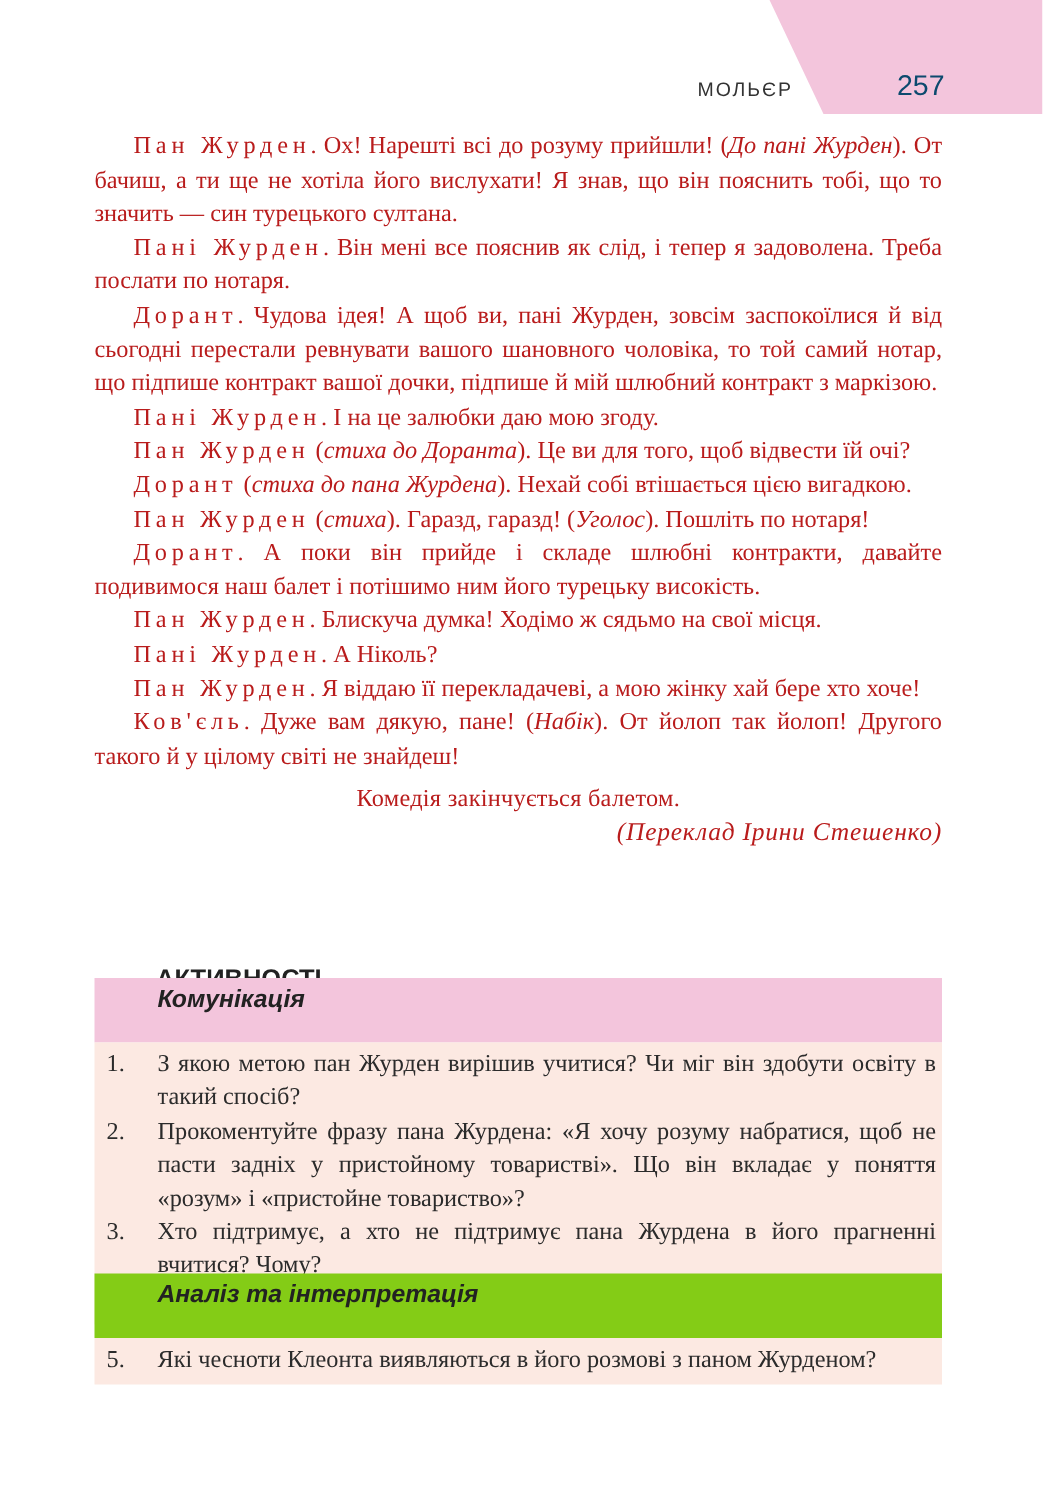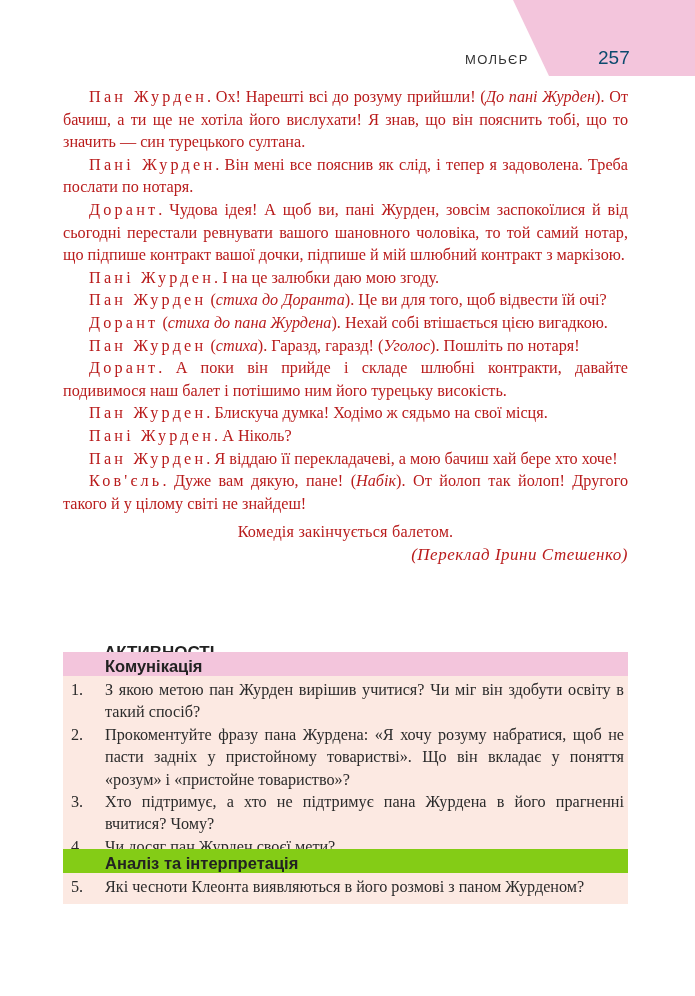--- a/index.html
+++ b/index.html
@@ -8,21 +8,21 @@
   .running-head { position: absolute; top: 52px; left: 465px; font-family: "Liberation Sans", sans-serif; font-size: 13px; letter-spacing: 1.3px; color: #333; }
   .page-num { position: absolute; top: 47px; left: 598px; font-family: "Liberation Sans", sans-serif; font-size: 19px; color: #0c4a6e; }
   .body-text { position: absolute; top: 86px; left: 63px; width: 565px; font-family: "Liberation Serif", serif; font-size: 16.2px; line-height: 22.6px; text-align: justify; color: #b91c1c; }
   .body-text p { margin: 0; text-indent: 26px; }
   .speaker { letter-spacing: 3.2px; }
   .stage { font-style: italic; }
   .center-line { text-align: center; text-indent: 0 !important; margin-top: 6px !important; letter-spacing: 0.2px; }
   .credit { text-align: right; text-indent: 0 !important; font-style: italic; font-size: 17px; letter-spacing: 0.5px; }
   .activities-title { position: absolute; top: 643px; left: 104px; font-family: "Liberation Sans", sans-serif; font-weight: bold; font-size: 17px; color: #222; }
   .section { position: absolute; left: 63px; width: 565px; }
-  .sec-head { height: 24px; font-family: "Liberation Sans", sans-serif; font-weight: bold; font-size: 16.5px; color: #222; padding-left: 42px; line-height: 29px; box-sizing: border-box; }
+  .sec-head { height: 43px; font-family: "Liberation Sans", sans-serif; font-weight: bold; font-size: 16.5px; color: #222; padding-left: 42px; line-height: 29px; box-sizing: border-box; font-style: italic; }
   .sec-body { background: #fce9e2; padding: 3px 0 6px 0; }
   .q { display: flex; font-family: "Liberation Serif", serif; font-size: 16.2px; line-height: 22.4px; color: #2b2b2b; }
   .q-num { width: 42px; padding-left: 8px; box-sizing: border-box; flex: none; }
   .q-text { flex: 1; padding-right: 4px; text-align: justify; }
   .pink { background: #f3c5dc; }
   .blue { background: #84cc16; }
 </style>
 </head>
 <body>
 
@@ -36,21 +36,21 @@
     <p><span class="speaker">Пан Журден</span><span>. Ох! Нарешті всі до розуму прийшли! (</span><span class="stage">До пані Журден</span><span>). От бачиш, а ти ще не хотіла його вислухати! Я знав, що він пояснить тобі, що то значить — син турецького султана.</span></p>
     <p><span class="speaker">Пані Журден</span><span>. Він мені все пояснив як слід, і тепер я задоволена. Треба послати по нотаря.</span></p>
     <p><span class="speaker">Дорант</span><span>. Чудова ідея! А щоб ви, пані Журден, зовсім заспокоїлися й від сьогодні перестали ревнувати вашого шановного чоловіка, то той самий нотар, що підпише контракт вашої дочки, підпише й мій шлюбний контракт з маркізою.</span></p>
     <p><span class="speaker">Пані Журден</span><span>. І на це залюбки даю мою згоду.</span></p>
     <p><span class="speaker">Пан Журден</span><span> (</span><span class="stage">стиха до Доранта</span><span>). Це ви для того, щоб відвести їй очі?</span></p>
     <p><span class="speaker">Дорант</span><span> (</span><span class="stage">стиха до пана Журдена</span><span>). Нехай собі втішається цією вигадкою.</span></p>
     <p><span class="speaker">Пан Журден</span><span> (</span><span class="stage">стиха</span><span>). Гаразд, гаразд! (</span><span class="stage">Уголос</span><span>). Пошліть по нотаря!</span></p>
     <p><span class="speaker">Дорант</span><span>. А поки він прийде і складе шлюбні контракти, давайте подивимося наш балет і потішимо ним його турецьку високість.</span></p>
     <p><span class="speaker">Пан Журден</span><span>. Блискуча думка! Ходімо ж сядьмо на свої місця.</span></p>
     <p><span class="speaker">Пані Журден</span><span>. А Ніколь?</span></p>
-    <p><span class="speaker">Пан Журден</span><span>. Я віддаю її перекладачеві, а мою бачиш хай бере хто хоче!</span></p>
+    <p><span class="speaker">Пан Журден</span><span>. Я віддаю її перекладачеві, а мою жінку хай бере хто хоче!</span></p>
     <p><span class="speaker">Ков'єль</span><span>. Дуже вам дякую, пане! (</span><span class="stage">Набік</span><span>). От йолоп так йолоп! Другого такого й у цілому світі не знайдеш!</span></p>
     <p class="center-line">Комедія закінчується балетом.</p>
     <p class="credit">(Переклад Ірини Стешенко)</p>
   </div>
 
 <div class="activities-title">АКТИВНОСТІ</div>
 
 <div class="section" style="top:652px;">
   <div class="sec-head pink">Комунікація</div>
   <div class="sec-body" id="sec0">

